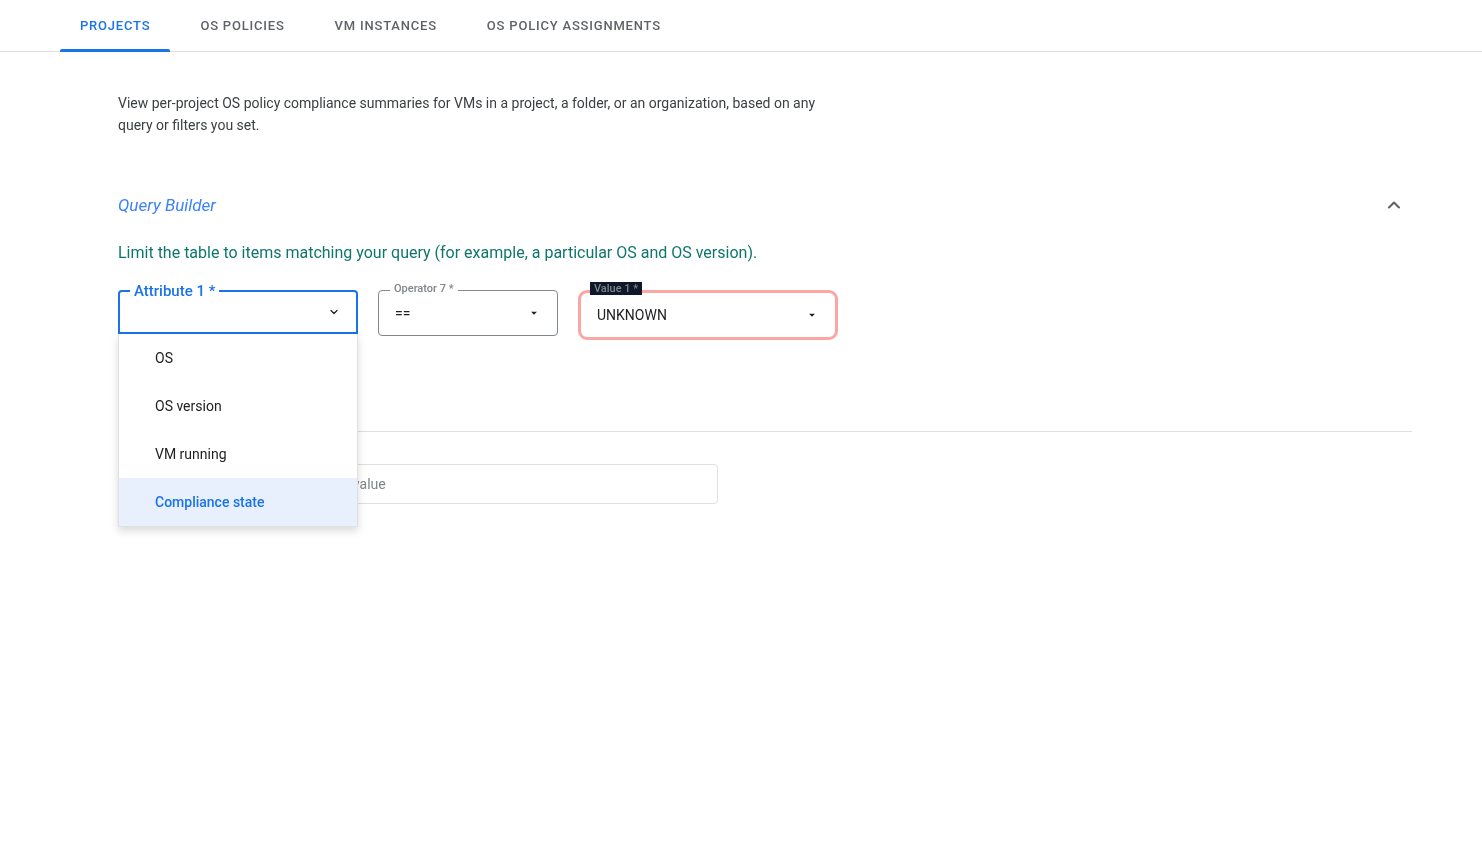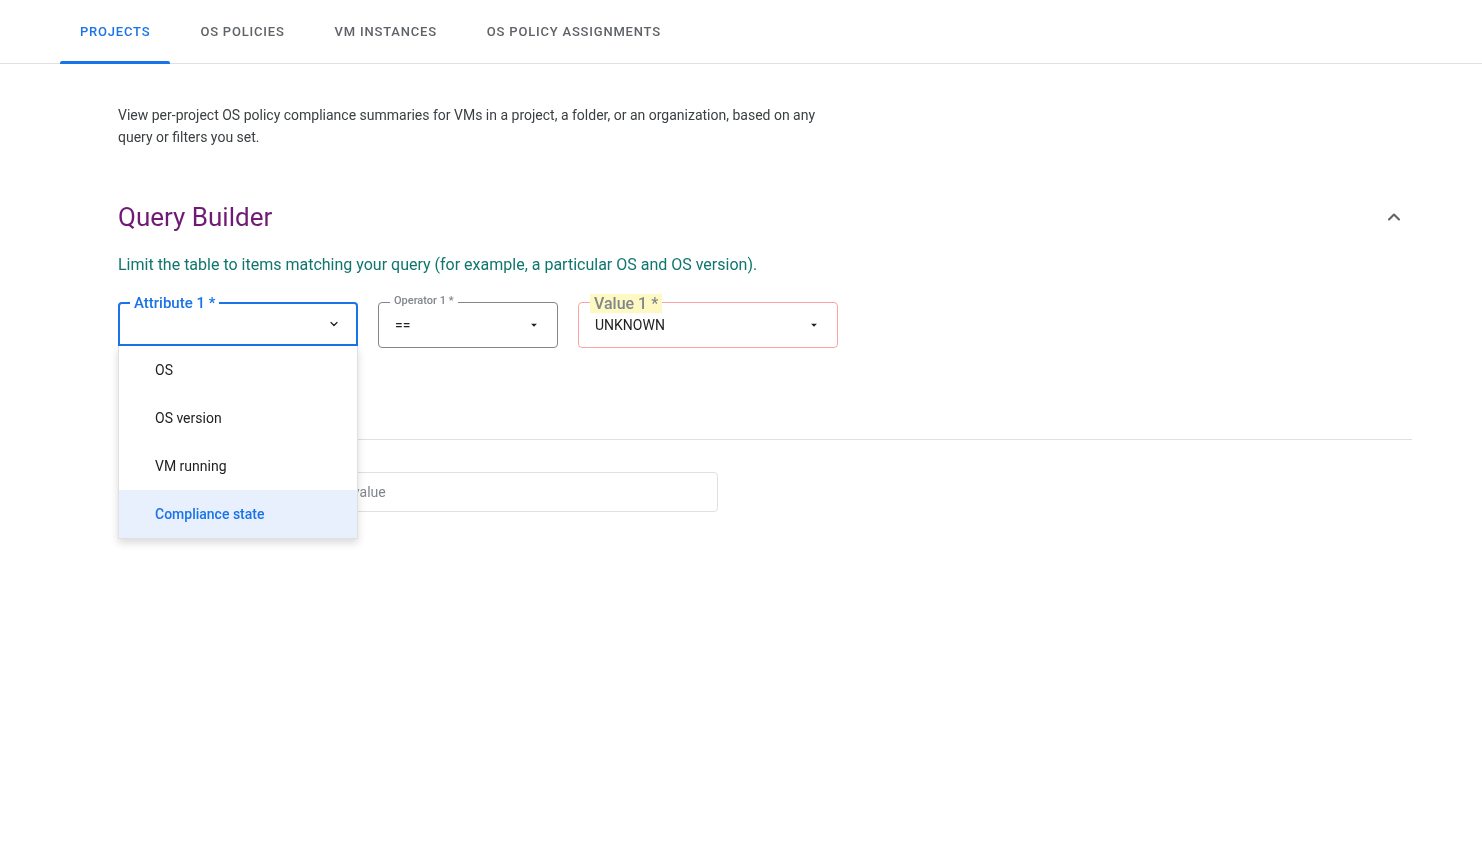--- a/index.html
+++ b/index.html
@@ -20,21 +20,21 @@
 
     .nav-tabs {
       display: flex;
       align-items: center;
       border-bottom: 1px solid #e0e0e0;
       padding: 0 60px;
       background: #fff;
     }
 
     .nav-tab {
-      padding: 24px 20px;
+      padding: 18px 20px;
       font-size: 13px;
       font-weight: 500;
       letter-spacing: 0.8px;
       text-transform: uppercase;
       color: #5f6368;
       cursor: pointer;
       position: relative;
       margin-right: 10px;
       white-space: nowrap;
       text-align: center;
@@ -69,23 +69,24 @@
     }
 
     .query-builder-header {
       display: flex;
       align-items: center;
       justify-content: space-between;
       margin-bottom: 20px;
     }
 
     .query-builder-title {
-      font-size: 26px;
+      font-size: 17px;
       font-weight: 400;
-      color: #701a75;
+      color: #3b82f6;
+      font-style: italic;
     }
 
     .collapse-icon {
       width: 36px;
       height: 36px;
       display: flex;
       align-items: center;
       justify-content: center;
       cursor: pointer;
       border-radius: 50%;
@@ -160,41 +161,41 @@
       color: #80868b;
       font-weight: 500;
       position: absolute;
       top: -8px;
       left: 12px;
       background: #fff;
       padding: 0 4px;
     }
 
     .value-field {
-      border: 1px solid #fca5a5;
-      border-radius: 4px;
+      border: 3px solid #fca5a5;
+      border-radius: 9px;
       padding: 14px 16px;
       font-size: 14px;
       color: #202124;
       background: #fff;
       min-width: 260px;
       cursor: pointer;
       display: flex;
       align-items: center;
       justify-content: space-between;
     }
 
     .value-label {
-      font-size: 16px;
+      font-size: 11px;
       color: #80868b;
       font-weight: 500;
       position: absolute;
       top: -8px;
       left: 12px;
-      background: #fef9c3;
+      background: #0f172a;
       padding: 0 4px;
       text-align: right;
     }
 
     
     .dropdown-menu {
       position: absolute;
       top: 100%;
       left: 0;
       right: 0;
@@ -316,21 +317,21 @@
           <div class="dropdown-item">
             <span>VM running</span>
           </div>
           <div class="dropdown-item selected">
             <span>Compliance state</span>
           </div>
         </div>
       </div>
 
       <div class="field-group" style="margin-top: 0;">
-        <span class="operator-label">Operator 1 *</span>
+        <span class="operator-label">Operator 7 *</span>
         <div class="operator-field">
           <span>==</span>
           <svg width="14" height="14" viewBox="0 0 24 24" fill="#202124">
             <path d="M7 10l5 5 5-5z"></path>
           </svg>
         </div>
       </div>
 
       <div class="field-group" style="margin-top: 0;">
         <span class="value-label">Value 1 *</span>

